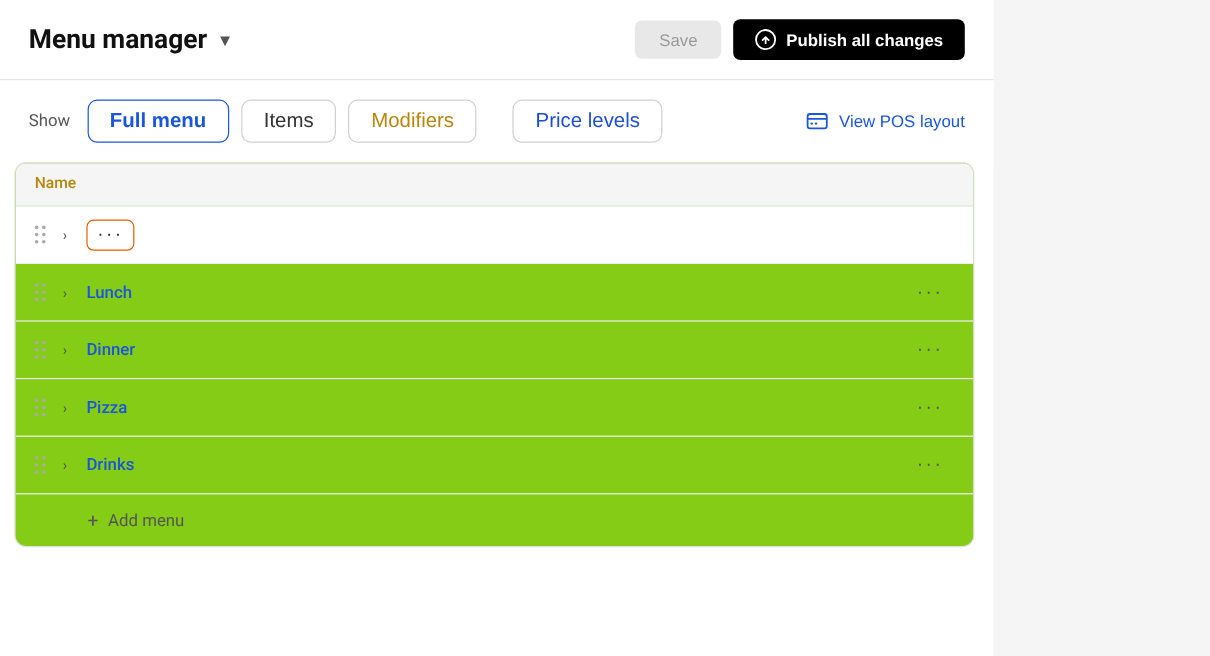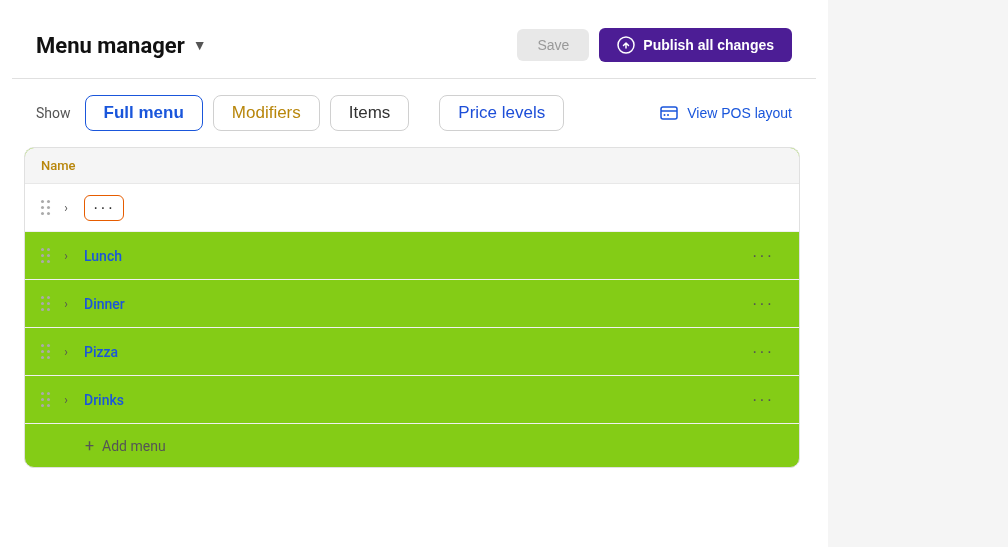--- a/index.html
+++ b/index.html
@@ -6,21 +6,21 @@
     body {
       font-family: -apple-system, BlinkMacSystemFont, 'Segoe UI', Roboto, sans-serif;
       background: #f5f5f5;
       color: #333;
       font-size: 14px;
     }
     .app-container {
       background: #fff;
       min-height: 547px;
       width: 828px;
-      padding: 12px;
+      padding: 0;
     }
     .header {
       display: flex;
       align-items: center;
       justify-content: space-between;
       padding: 16px 24px;
       background: #fff;
     }
     .header-left {
       display: flex;
@@ -46,21 +46,21 @@
       background: #e8e8e8;
       color: #999;
       border: none;
       border-radius: 6px;
       padding: 8px 20px;
       font-size: 14px;
       font-weight: 500;
       cursor: not-allowed;
     }
     .btn-publish {
-      background: #4c1d95;
+      background: #000000;
       color: #fff;
       border: none;
       border-radius: 6px;
       padding: 8px 18px;
       font-size: 14px;
       font-weight: 600;
       cursor: pointer;
       display: flex;
       align-items: center;
       gap: 8px;
@@ -238,22 +238,22 @@
       </button>
     </div>
   </div>
 
   <div class="divider"></div>
 
   <div class="toolbar">
     <div class="show-tabs">
       <span class="show-label">Show</span>
       <button class="tab-btn active">Full menu</button>
+      <button class="tab-btn">Items</button>
       <button class="tab-btn modifiers">Modifiers</button>
-      <button class="tab-btn">Items</button>
       <button class="tab-btn price-levels">Price levels</button>
     </div>
     <button class="view-pos-btn">
       <span class="pos-icon">
         <svg width="20" height="20" viewBox="0 0 20 20" fill="none">
           <rect x="2" y="4" width="16" height="12" rx="2" stroke="#1a56db" stroke-width="1.5" fill="none"></rect>
           <path d="M2 8h16" stroke="#1a56db" stroke-width="1.5"></path>
           <circle cx="5.5" cy="12" r="1" fill="#1a56db"></circle>
           <circle cx="9" cy="12" r="1" fill="#1a56db"></circle>
         </svg>

